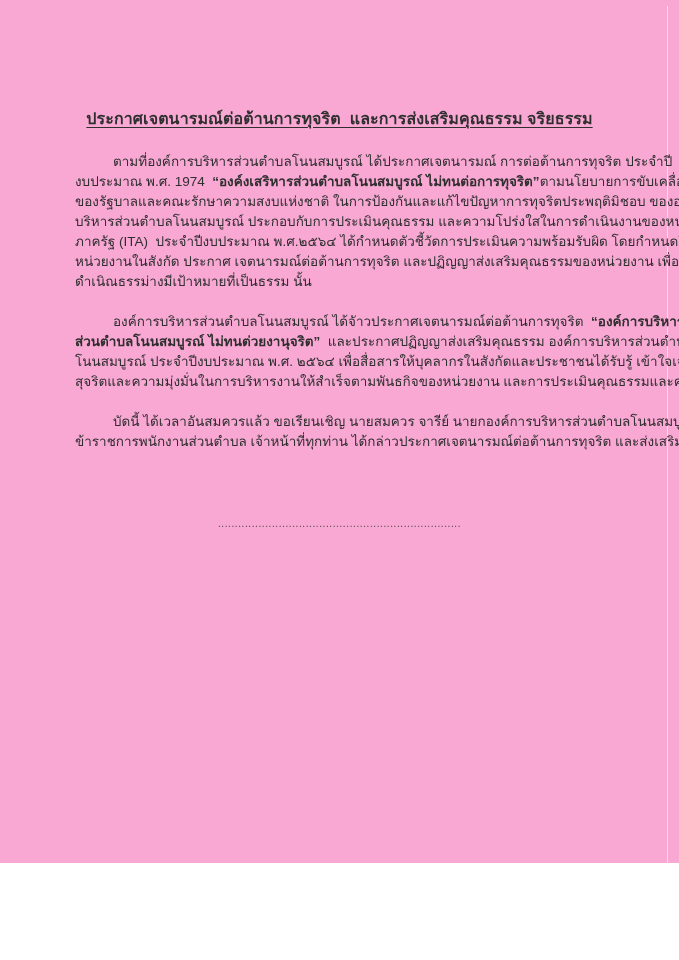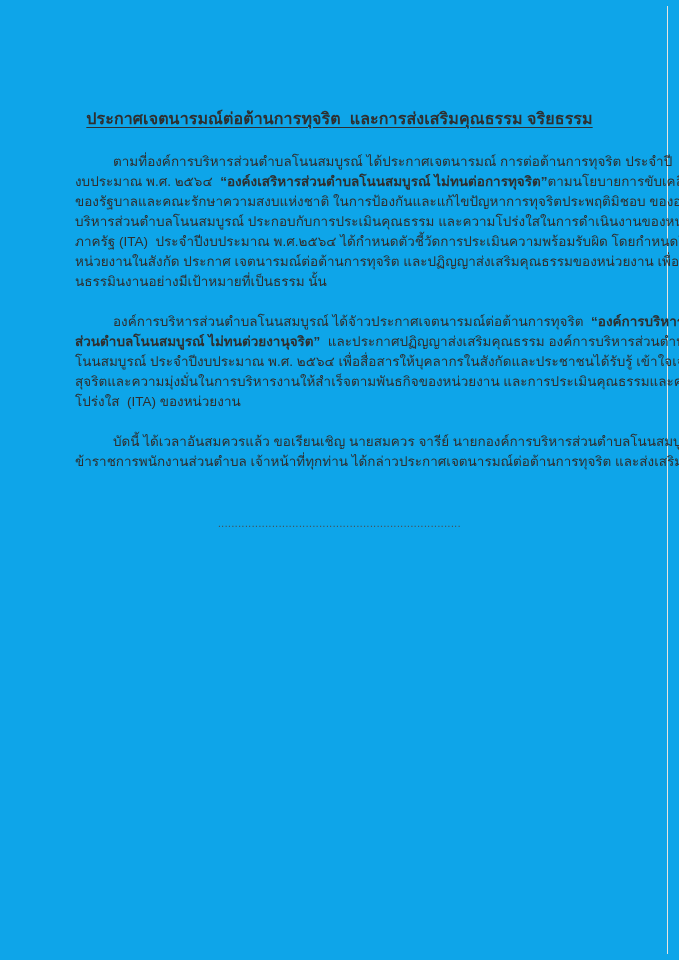--- a/index.html
+++ b/index.html
@@ -8,22 +8,22 @@
   }
   body {
     width: 679px;
     height: 960px;
     overflow: hidden;
     background: #ffffff;
   }
   .page {
     position: relative;
     width: 679px;
-    height: 960px;
-    background: #0ea5e9;
+    height: 863px;
+    background: #f9a8d4;
     font-family: "Liberation Sans", "DejaVu Sans", sans-serif;
     color: #2f2f2f;
     overflow: hidden;
   }
   
   .scan-edge {
     position: absolute;
     top: 6px;
     right: 11px;
     width: 1px;
@@ -80,33 +80,32 @@
 <body>
 
 <div class="page">
   <div class="scan-edge"></div>
 
   <div class="doc-title">ประกาศเจตนารมณ์ต่อต้านการทุจริต  และการส่งเสริมคุณธรรม จริยธรรม</div>
 
   <div class="doc-body">
       <div class="paragraph">
         <div class="line indent"><span>ตามที่องค์การบริหารส่วนตำบลโนนสมบูรณ์ ได้ประกาศเจตนารมณ์ การต่อต้านการทุจริต ประจำปี</span></div>
-        <div class="line"><span>งบประมาณ พ.ศ. ๒๕๖๔  </span><span class="bold">“องค์งเสริหารส่วนตำบลโนนสมบูรณ์ ไม่ทนต่อการทุจริต”</span><span>ตามนโยบายการขับเคลื่อน</span></div>
+        <div class="line"><span>งบประมาณ พ.ศ. 1974  </span><span class="bold">“องค์งเสริหารส่วนตำบลโนนสมบูรณ์ ไม่ทนต่อการทุจริต”</span><span>ตามนโยบายการขับเคลื่อน</span></div>
         <div class="line"><span>ของรัฐบาลและคณะรักษาความสงบแห่งชาติ ในการป้องกันและแก้ไขปัญหาการทุจริตประพฤติมิชอบ ขององค์การ</span></div>
         <div class="line"><span>บริหารส่วนตำบลโนนสมบูรณ์ ประกอบกับการประเมินคุณธรรม และความโปร่งใสในการดำเนินงานของหน่วยงาน</span></div>
         <div class="line"><span>ภาครัฐ (ITA)  ประจำปีงบประมาณ พ.ศ.๒๕๖๔ ได้กำหนดตัวชี้วัดการประเมินความพร้อมรับผิด โดยกำหนดให้</span></div>
         <div class="line"><span>หน่วยงานในสังกัด ประกาศ เจตนารมณ์ต่อต้านการทุจริต และปฏิญญาส่งเสริมคุณธรรมของหน่วยงาน เพื่อให้การ</span></div>
-        <div class="line"><span>นธรรมินงานอย่างมีเป้าหมายที่เป็นธรรม นั้น</span></div>
+        <div class="line"><span>ดำเนิณธรรม่างมีเป้าหมายที่เป็นธรรม นั้น</span></div>
       </div>
       <div class="paragraph">
         <div class="line indent"><span>องค์การบริหารส่วนตำบลโนนสมบูรณ์ ได้จัาวประกาศเจตนารมณ์ต่อต้านการทุจริต  </span><span class="bold">“องค์การบริหาร</span></div>
         <div class="line"><span class="bold">ส่วนตำบลโนนสมบูรณ์ ไม่ทนต่วยงานุจริต”</span><span>  และประกาศปฏิญญาส่งเสริมคุณธรรม องค์การบริหารส่วนตำบล</span></div>
         <div class="line"><span>โนนสมบูรณ์ ประจำปีงบประมาณ พ.ศ. ๒๕๖๔ เพื่อสื่อสารให้บุคลากรในสังกัดและประชาชนได้รับรู้ เข้าใจเจตจำนง</span></div>
         <div class="line"><span>สุจริตและความมุ่งมั่นในการบริหารงานให้สำเร็จตามพันธกิจของหน่วยงาน และการประเมินคุณธรรมและความ</span></div>
-        <div class="line"><span>โปร่งใส  (ITA) ของหน่วยงาน</span></div>
       </div>
       <div class="paragraph">
         <div class="line indent"><span>บัดนี้ ได้เวลาอันสมควรแล้ว ขอเรียนเชิญ นายสมควร จารีย์ นายกองค์การบริหารส่วนตำบลโนนสมบูรณ์</span></div>
         <div class="line"><span>ข้าราชการพนักงานส่วนตำบล เจ้าหน้าที่ทุกท่าน ได้กล่าวประกาศเจตนารมณ์ต่อต้านการทุจริต และส่งเสริมคุณธรรม</span></div>
       </div>
     </div>
 
   <div class="dotted-line">........................................................................</div>
 </div>
 

